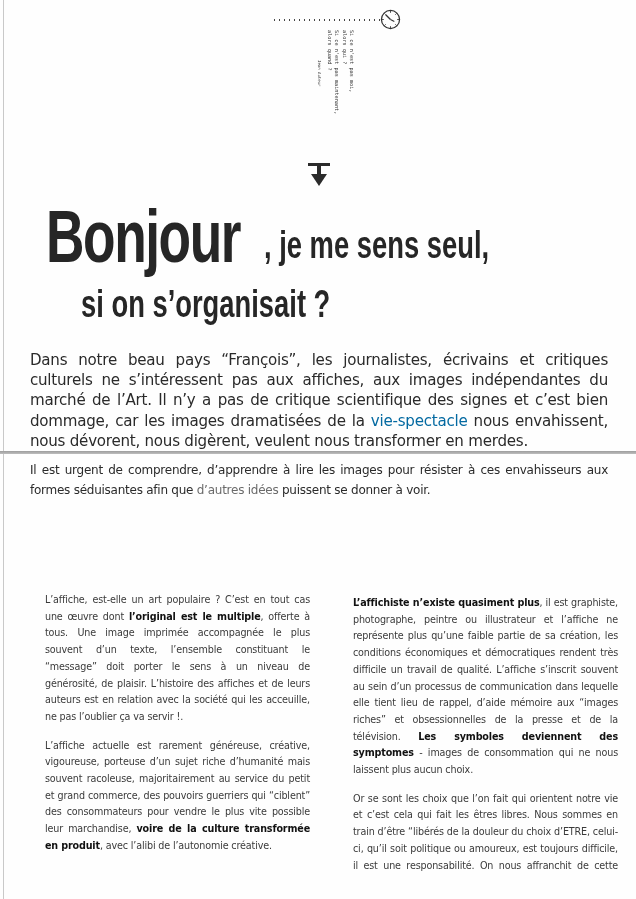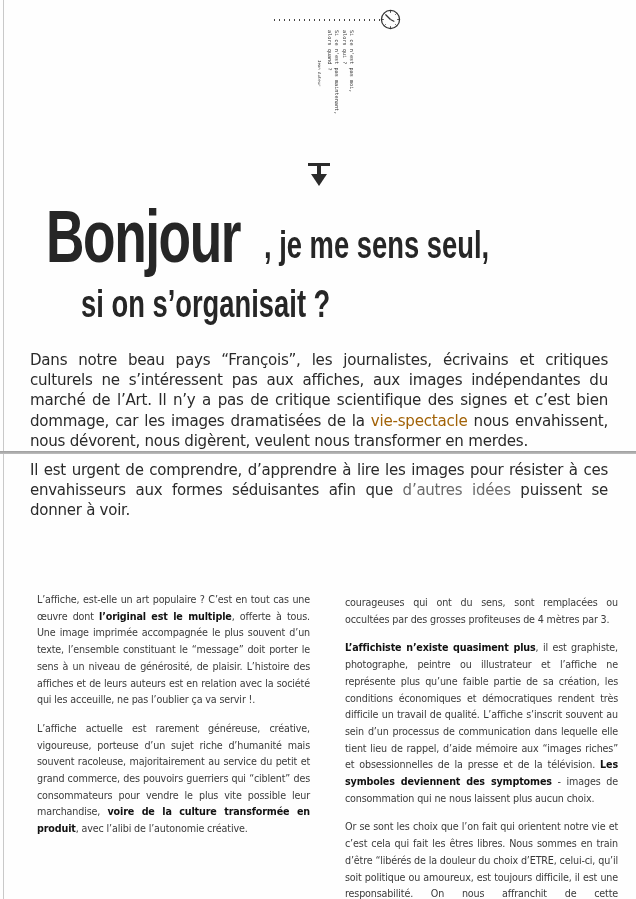--- a/index.html
+++ b/index.html
@@ -31,34 +31,34 @@
     font-size: 74px; letter-spacing: -2px; display: inline-block; transform: scaleX(0.72); transform-origin: 0 50%;
     line-height: 80px; width: 170px; white-space: nowrap; }
   .hl-rest { position: absolute; left: 218px; top: 27px; font-family: "Liberation Sans", sans-serif; font-weight: 700;
     font-size: 38px; color: #262626; transform: scaleX(0.72); transform-origin: 0 50%; white-space: nowrap; }
   .hl-line2 { position: absolute; left: 35px; top: 86px; font-family: "Liberation Sans", sans-serif; font-weight: 700;
     font-size: 38px; color: #262626; transform: scaleX(0.72); transform-origin: 0 50%; white-space: nowrap; }
 
   
   .intro { position: absolute; left: 30px; top: 350px; width: 578px; font-size: 15.1px; line-height: 20.2px;
     text-align: justify; color: #2a2a2a; font-family: "DejaVu Sans", sans-serif; letter-spacing: -0.25px; }
-  .intro .light { color: #a16207; }
+  .intro .light { color: #0369a1; }
 
   .rule { position: absolute; left: 0; top: 451px; width: 636px; height: 3px;
     background: linear-gradient(#9d9d9d, #bdbdbd); }
 
-  .second { position: absolute; left: 30px; top: 460px; width: 578px; font-size: 15px; line-height: 20.2px;
+  .second { position: absolute; left: 30px; top: 460px; width: 578px; font-size: 12px; line-height: 20.2px;
     text-align: justify; color: #2a2a2a; letter-spacing: -0.25px; }
   .second p { margin: 0; }
   .second .light { color: #6a6a6a; }
 
   
   .col { position: absolute; top: 592px; width: 280px; font-size: 9.6px; line-height: 16.7px;
     text-align: justify; color: #3a3a3a; letter-spacing: -0.15px; }
-  .col p { margin: 0 0 12px 7px; }
+  .col p { margin: 0 0 12px 15px; }
   .col b { color: #111; }
   .col-left { left: 30px; }
   .col-right { left: 338px; top: 595px; }
 </style>
 </head>
 <body>
 
 <div class="page">
   <div class="left-edge"></div>
 
@@ -108,17 +108,16 @@
   <div class="second">
     <p><span>Il est urgent de comprendre, d’apprendre à lire les images pour résister à ces envahisseurs aux formes séduisantes afin que </span><span class="light">d’autres idées</span><span> puissent se donner à voir.</span></p>
   </div>
 
   <div class="col col-left">
     <p><span>L’affiche, est-elle un art populaire ? C’est en tout cas une œuvre dont </span><b>l’original est le multiple</b><span>, offerte à tous. Une image imprimée accompagnée le plus souvent d’un texte, l’ensemble constituant le “message” doit porter le sens à un niveau de générosité, de plaisir. L’histoire des affiches et de leurs auteurs est en relation avec la société qui les acceuille, ne pas l’oublier ça va servir !.</span></p>
     <p><span>L’affiche actuelle est rarement généreuse, créative, vigoureuse, porteuse d’un sujet riche d’humanité mais souvent racoleuse, majoritairement au service du petit et grand commerce, des pouvoirs guerriers qui “ciblent” des consommateurs pour vendre le plus vite possible leur marchandise, </span><b>voire de la culture transformée en produit</b><span>, avec l’alibi de l’autonomie créative.</span></p>
   </div>
 
   <div class="col col-right">
-    <p>courageuses qui ont du sens, sont remplacées ou occultées par des grosses profiteuses de 4 mètres par 3.</p>
     <p><b>L’affichiste n’existe quasiment plus</b><span>, il est graphiste, photographe, peintre ou illustrateur et l’affiche ne représente plus qu’une faible partie de sa création, les conditions économiques et démocratiques rendent très difficile un travail de qualité. L’affiche s’inscrit souvent au sein d’un processus de communication dans lequelle elle tient lieu de rappel, d’aide mémoire aux “images riches” et obsessionnelles de la presse et de la télévision. </span><b>Les symboles deviennent des symptomes</b><span> - images de consommation qui ne nous laissent plus aucun choix.</span></p>
     <p style="text-align-last: justify;">Or se sont les choix que l’on fait qui orientent notre vie et c’est cela qui fait les êtres libres. Nous sommes en train d’être “libérés de la douleur du choix d’ETRE, celui-ci, qu’il soit politique ou amoureux, est toujours difficile, il est une responsabilité. On nous affranchit de cette</p>
   </div>
 </div>
 
 </body></html>

